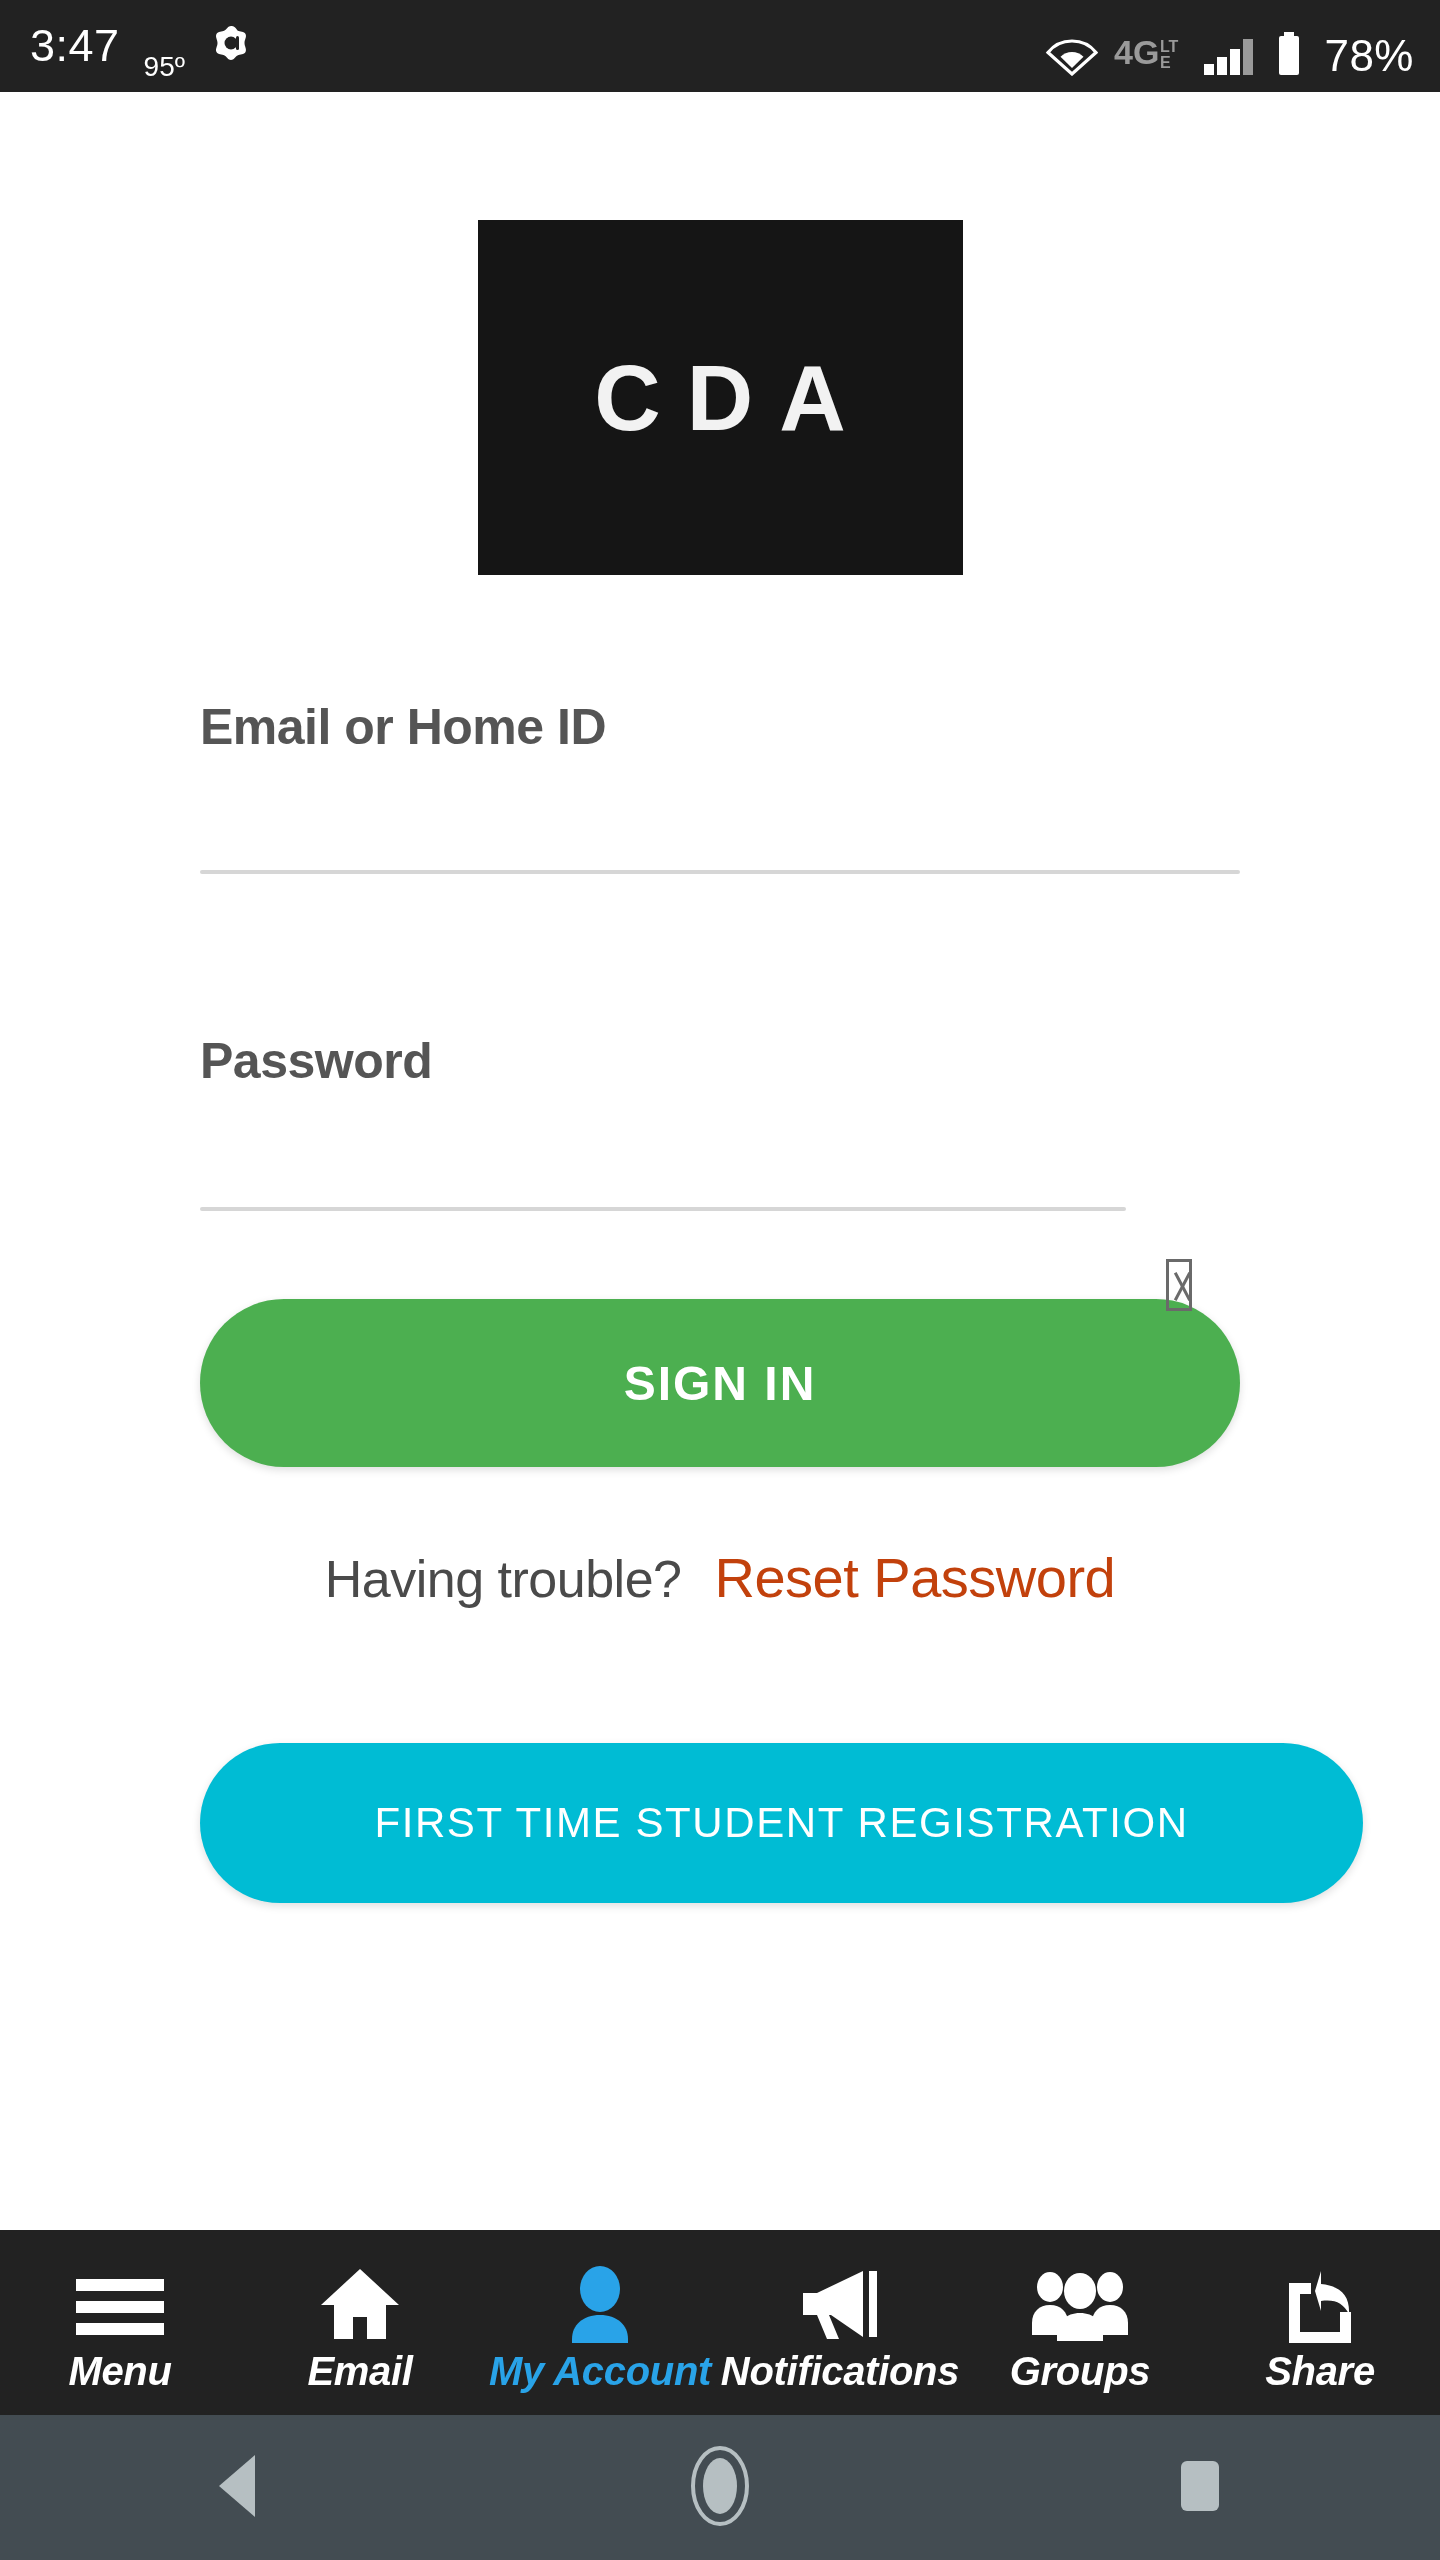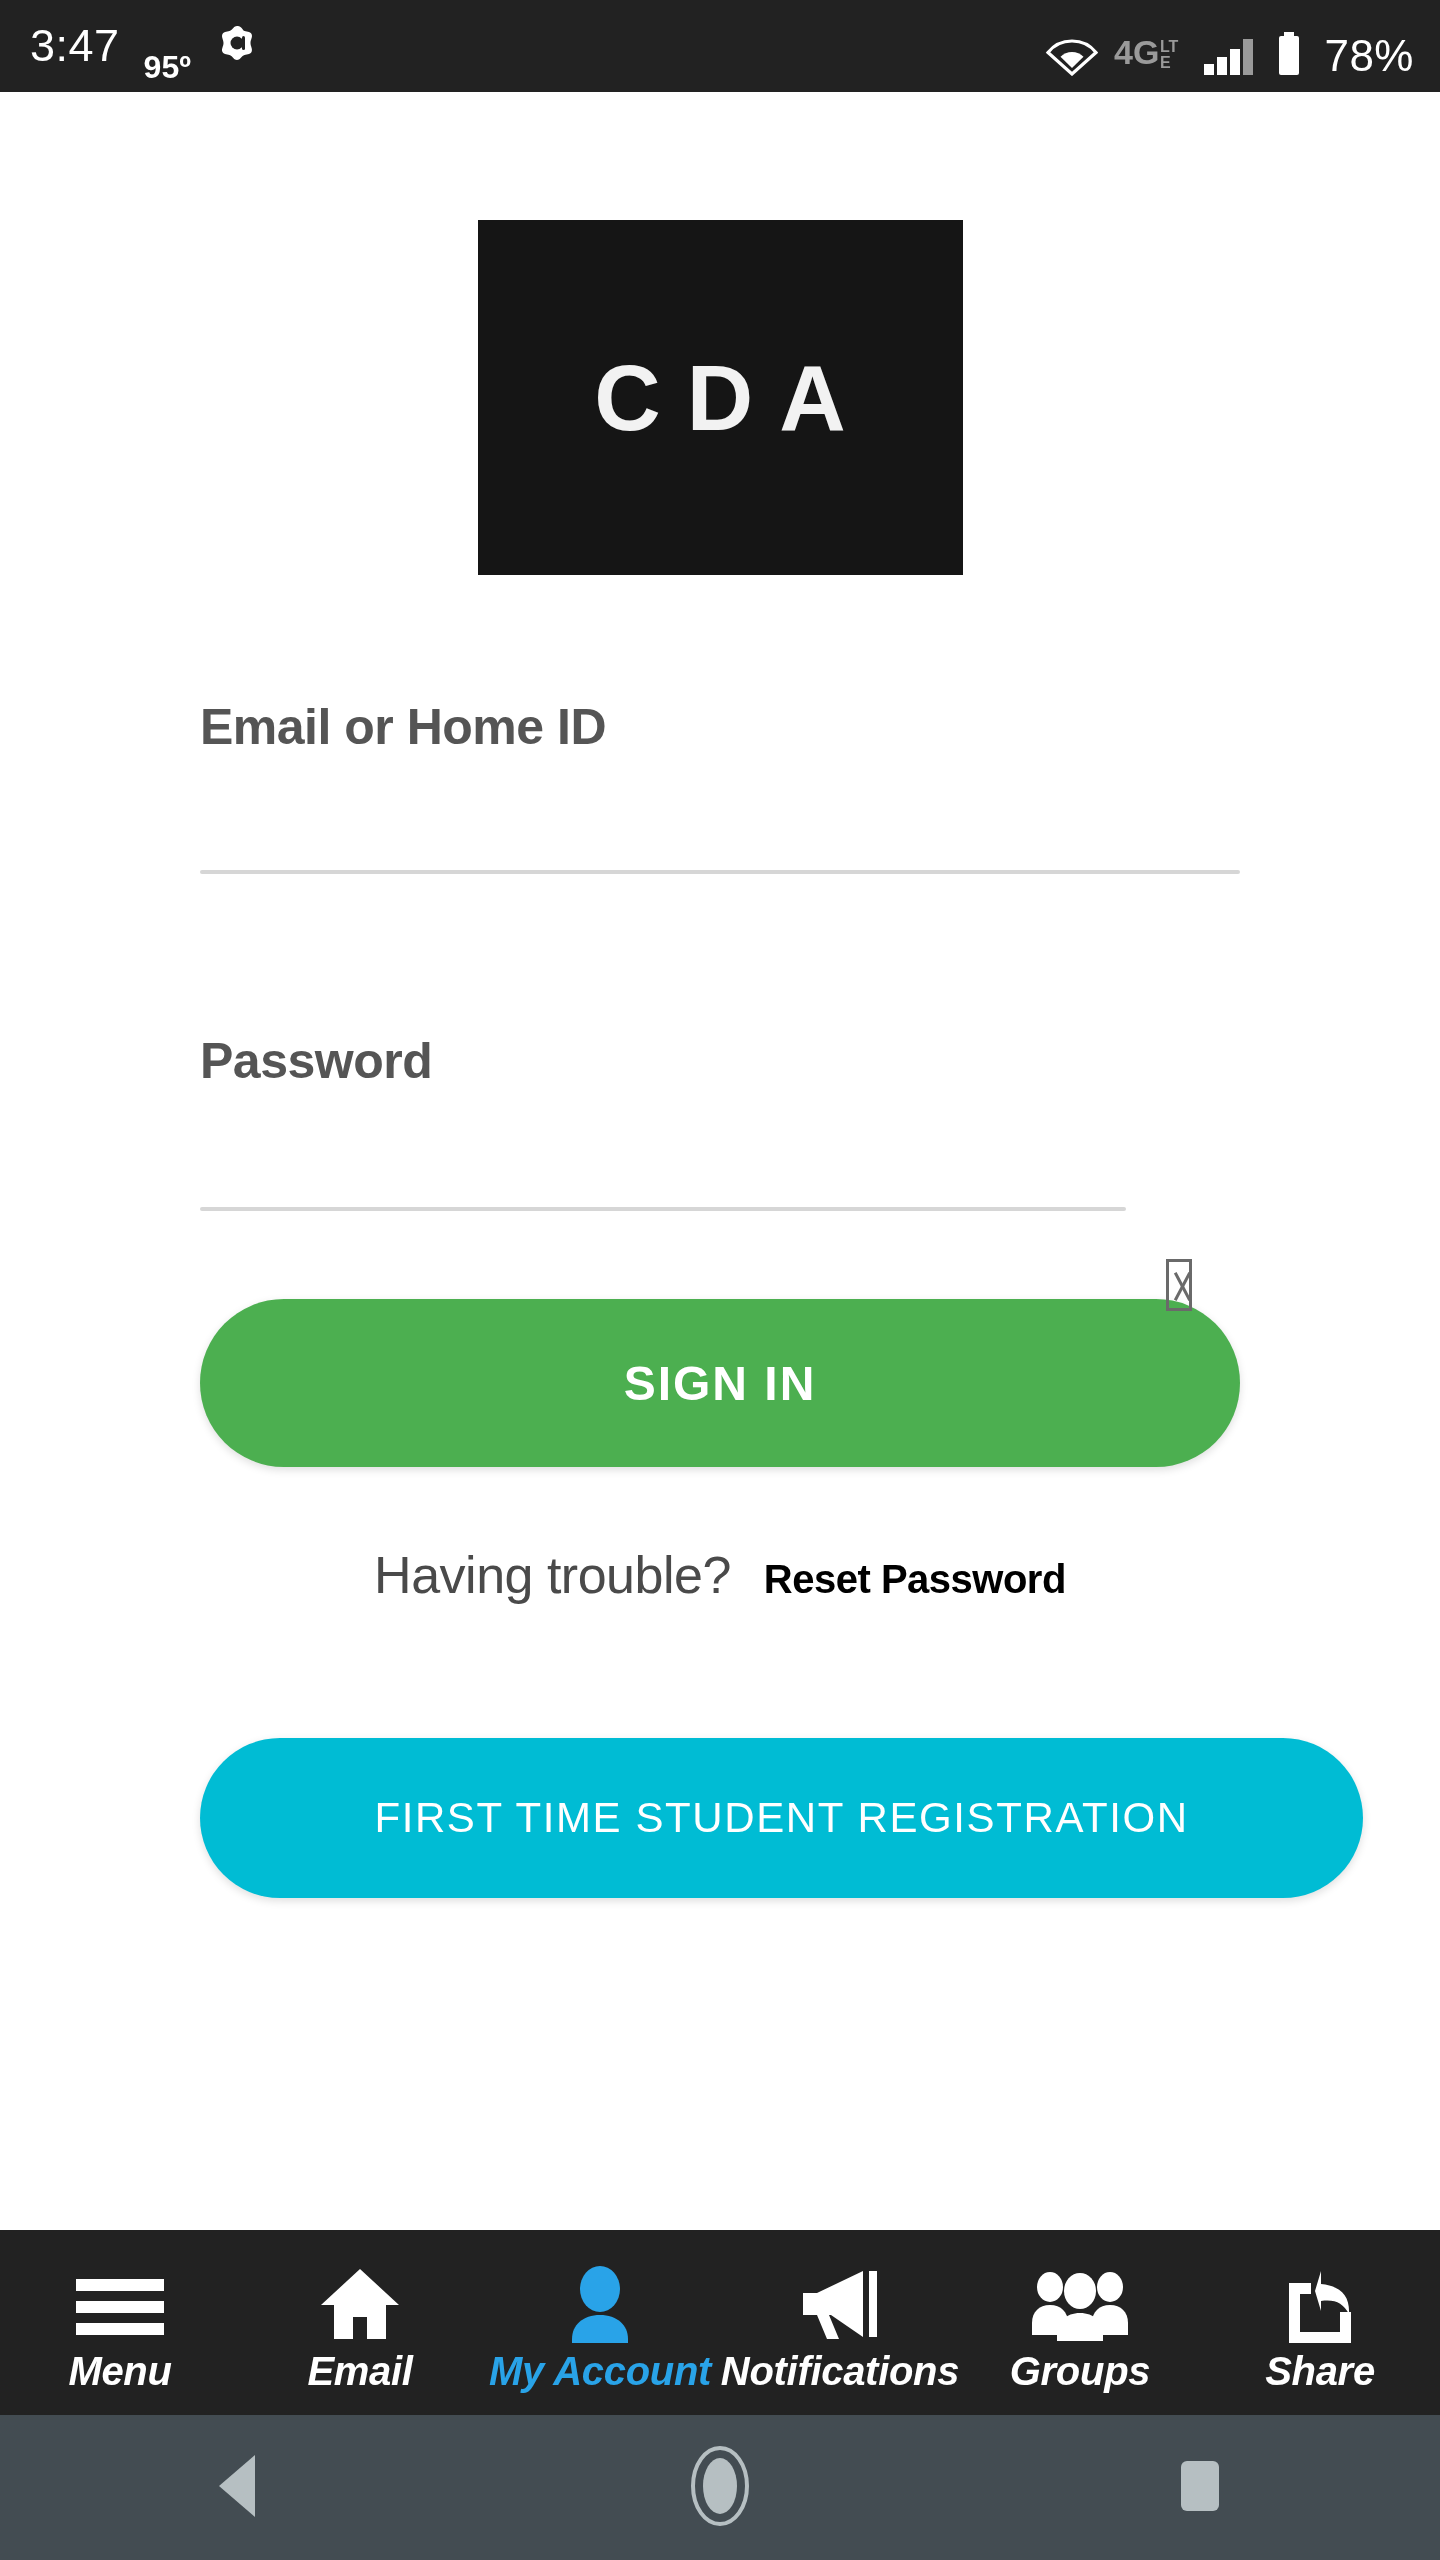--- a/index.html
+++ b/index.html
@@ -12,21 +12,21 @@
   .screen { width:1440px; height:2560px; display:flex; flex-direction:column; position:relative; }
 
   
   .statusbar {
     height:92px; background:#222222; color:#ffffff;
     display:flex; align-items:center; flex-shrink:0;
     padding:0 26px 0 30px;
   }
   .sb-left { display:flex; align-items:center; gap:24px; }
   .sb-time { font-size:45px; font-weight:400; letter-spacing:0.5px; }
-  .sb-temp { font-size:32px; font-weight:700;margin-top:42px; }
+  .sb-temp { font-size:28px; font-weight:400;margin-top:42px; }
   .sb-appicon { width:44px; height:44px; display:block; }
   .sb-spacer { flex:1; }
   .sb-right { display:flex; align-items:center; gap:14px;margin-top:20px; }
   .sb-pct { font-size:44px; font-weight:400; margin-left:6px; letter-spacing:0.5px; }
   .sb-ico { display:block; }
 
   
   .content {
     flex:1; background:#ffffff; position:relative;
     display:flex; flex-direction:column; align-items:center;
@@ -78,21 +78,21 @@
     color:#ffffff; font-size:48px; font-weight:700; letter-spacing:2px;
     margin-top:88px;
     box-shadow:0 3px 9px rgba(0,0,0,0.13);
   }
   .trouble {
     margin-top:78px; width:100%;
     display:flex; align-items:baseline; justify-content:center; gap:33px;
     white-space:nowrap;
   }
   .trouble-q { font-size:52px; font-weight:300; color:#4a4a4a; letter-spacing:-0.5px; }
-  .trouble-link { font-size:40px; font-weight:700; color:#000000; letter-spacing:-0.5px; }
+  .trouble-link { font-size:56px; font-weight:400; color:#c2410c; letter-spacing:-0.5px; }
 
   .btn-register {
     height:160px; border-radius:80px; background:#00BCD4;
     color:#ffffff; font-size:42px; font-weight:400; letter-spacing:1.6px;
     margin-top:133px; width:1163px; align-self:center;
     box-shadow:0 3px 9px rgba(0,0,0,0.13);
   }
 
   
   .appnav {

